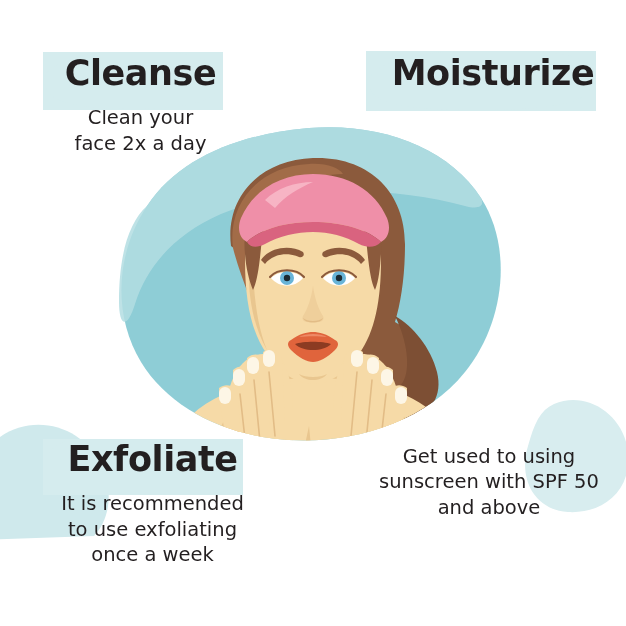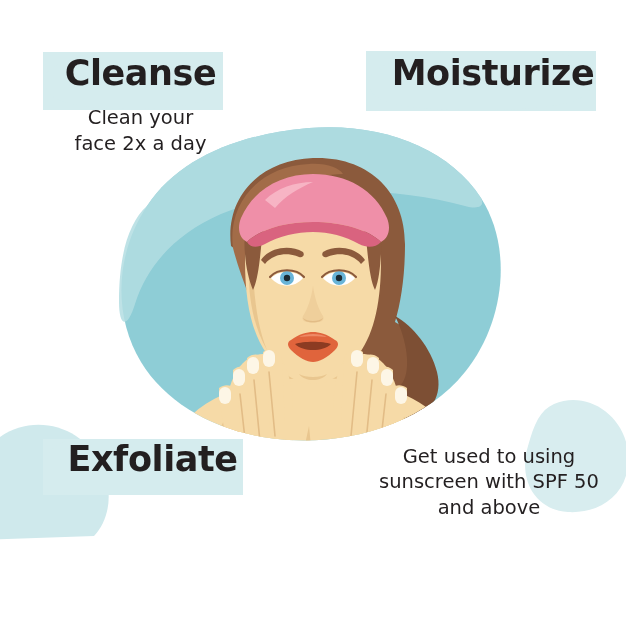--- a/index.html
+++ b/index.html
@@ -110,20 +110,23 @@
     </div>
   </div>
 
   <div class="panel" id="panel-exfoliate">
     <div class="panel-heading">
       <svg class="pill" style="left:2px; top:1px;" width="200" height="56" viewBox="0 0 200 56">
         <rect x="2" y="2" width="196" height="52" rx="26" ry="26" fill="#d5ecee"></rect>
       </svg>
       <span>Exfoliate</span>
     </div>
+    <div class="panel-body">It is recommended
+to use exfoliating
+once a week</div>
   </div>
 
   <div class="panel" id="panel-protect">
     <div class="panel-body">Get used to using
 sunscreen with SPF 50
 and above</div>
   </div>
 
   <div id="illustration">
     <svg width="400" height="320" viewBox="0 0 400 320">

